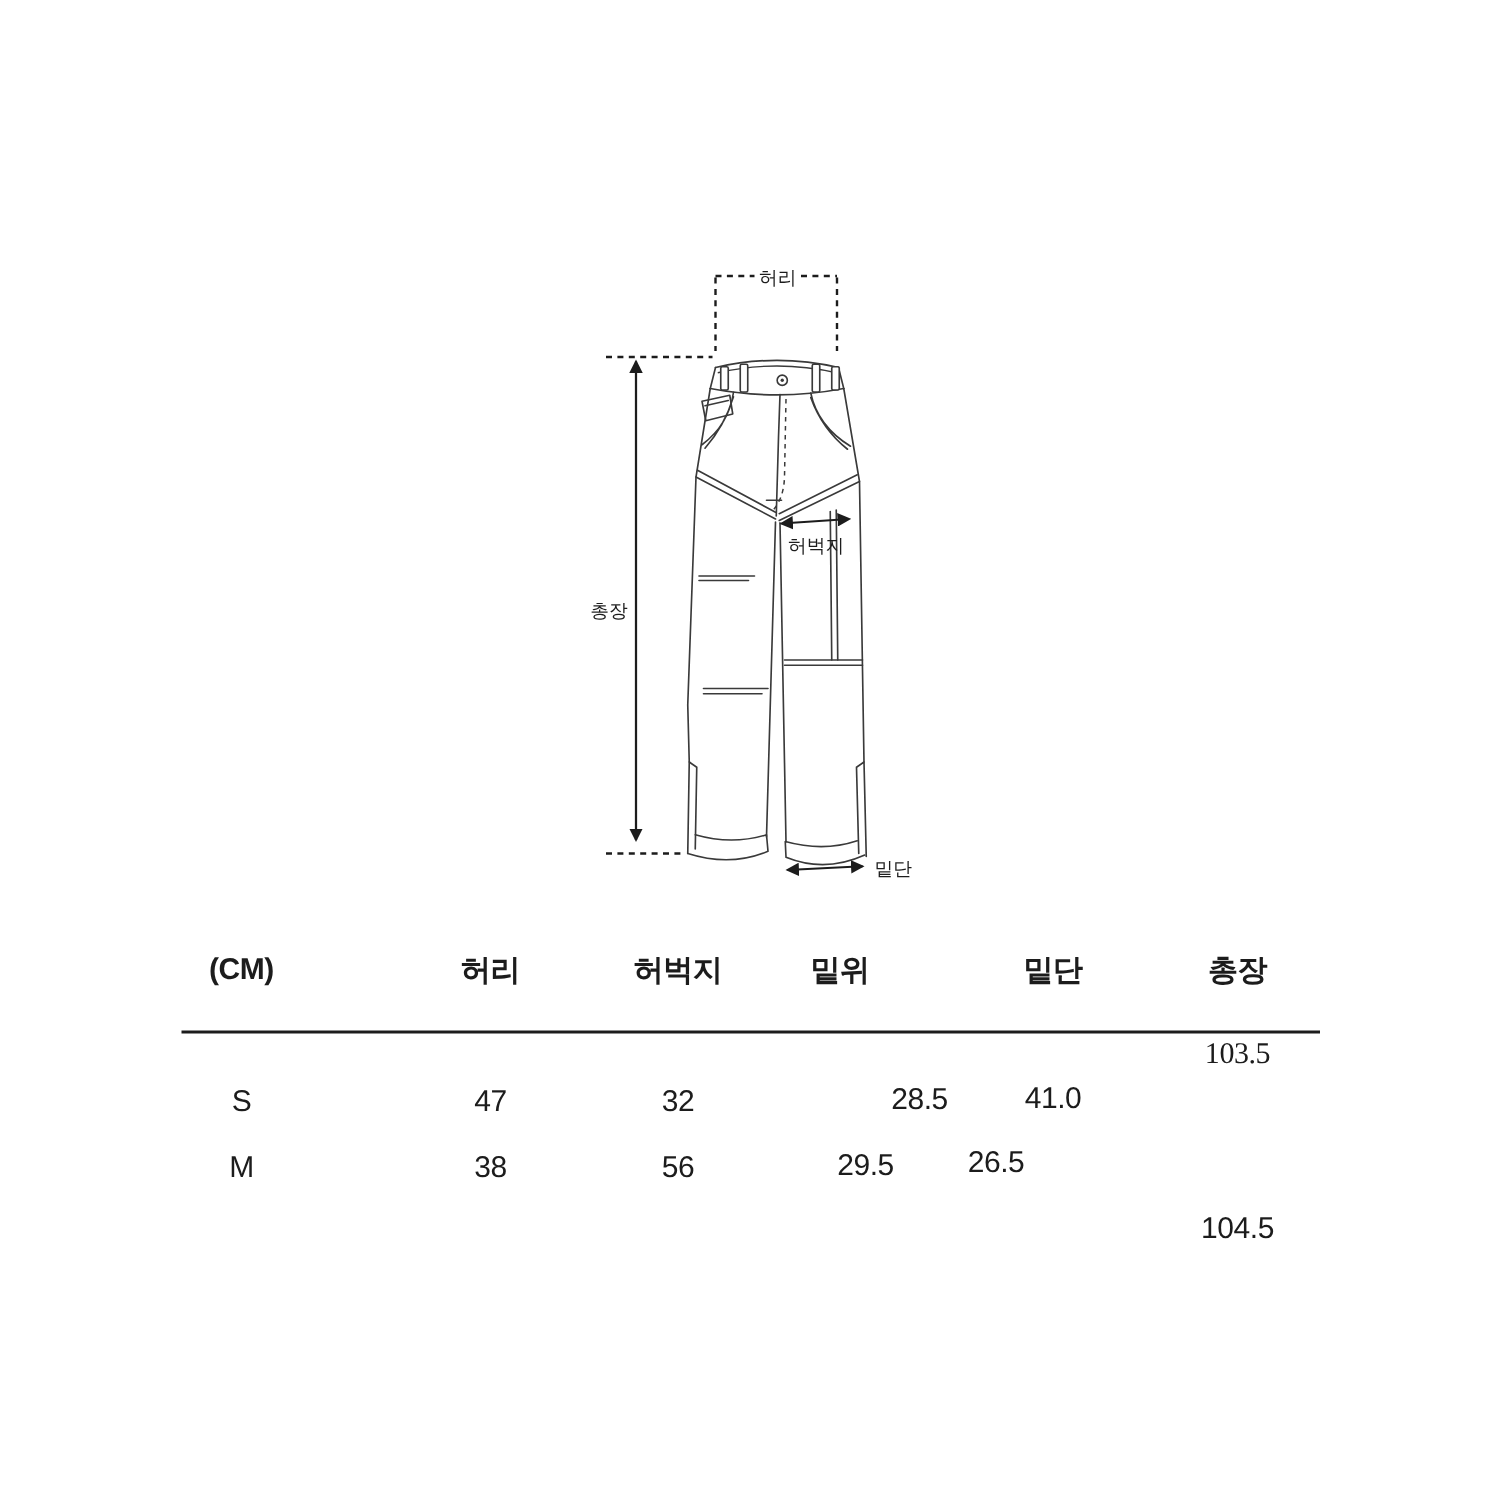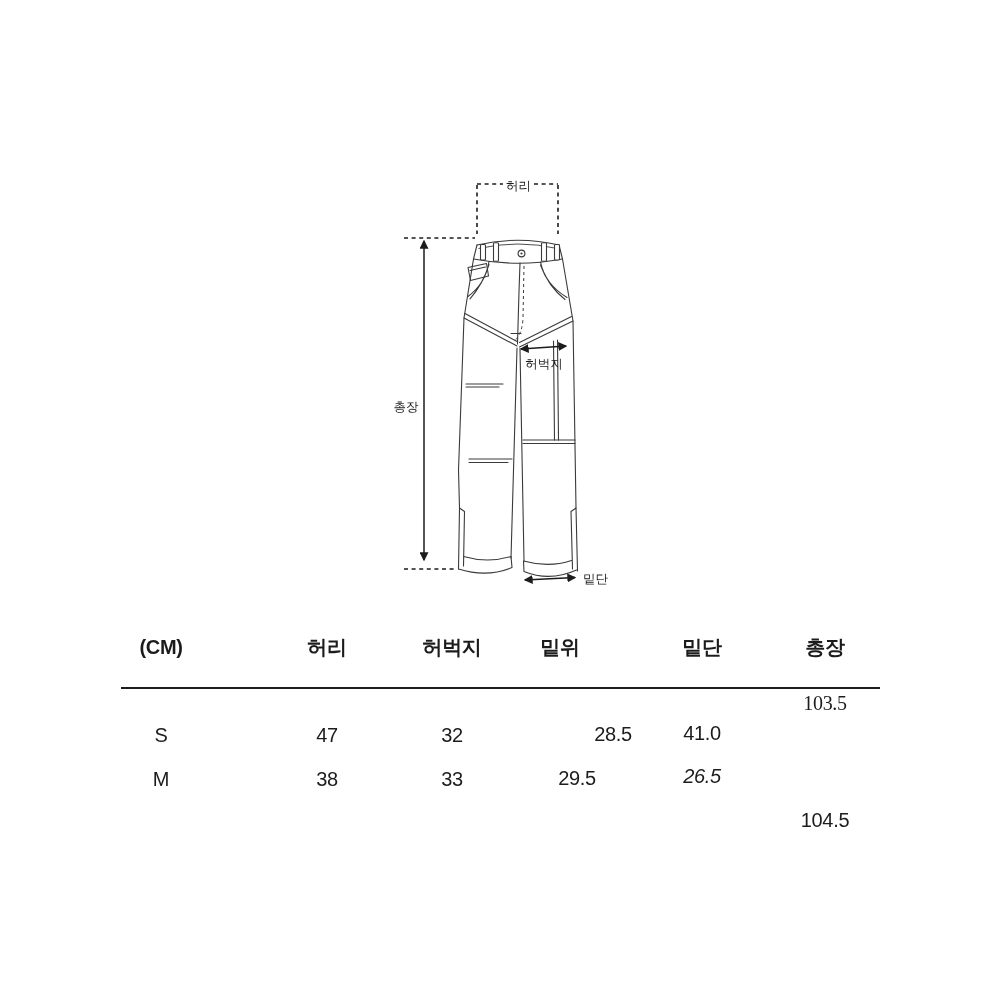--- a/index.html
+++ b/index.html
@@ -134,19 +134,19 @@
 
     <div class="cell" style="left:161px; top:735px;">S</div>
     <div class="cell" style="left:327px; top:735px;">47</div>
     <div class="cell" style="left:452px; top:735px;">32</div>
     <div class="cell" style="left:577px; top:734px;margin-left:36px;">28.5</div>
     <div class="cell" style="left:702px; top:733px;">41.0</div>
     <div class="cell" style="left:825px; top:703px;font-family:Liberation Serif, serif;">103.5</div>
 
     <div class="cell" style="left:161px; top:779px;">M</div>
     <div class="cell" style="left:327px; top:779px;">38</div>
-    <div class="cell" style="left:452px; top:779px;">33</div>
+    <div class="cell" style="left:452px; top:779px;">56</div>
     <div class="cell" style="left:577px; top:778px;">29.5</div>
-    <div class="cell" style="left:702px; top:776px;font-style:italic;">26.5</div>
+    <div class="cell" style="left:664px; top:776px;">26.5</div>
     <div class="cell" style="left:825px; top:820px;text-align:center;">104.5</div>
   </div>
 
 </div>
 
 </body></html>

